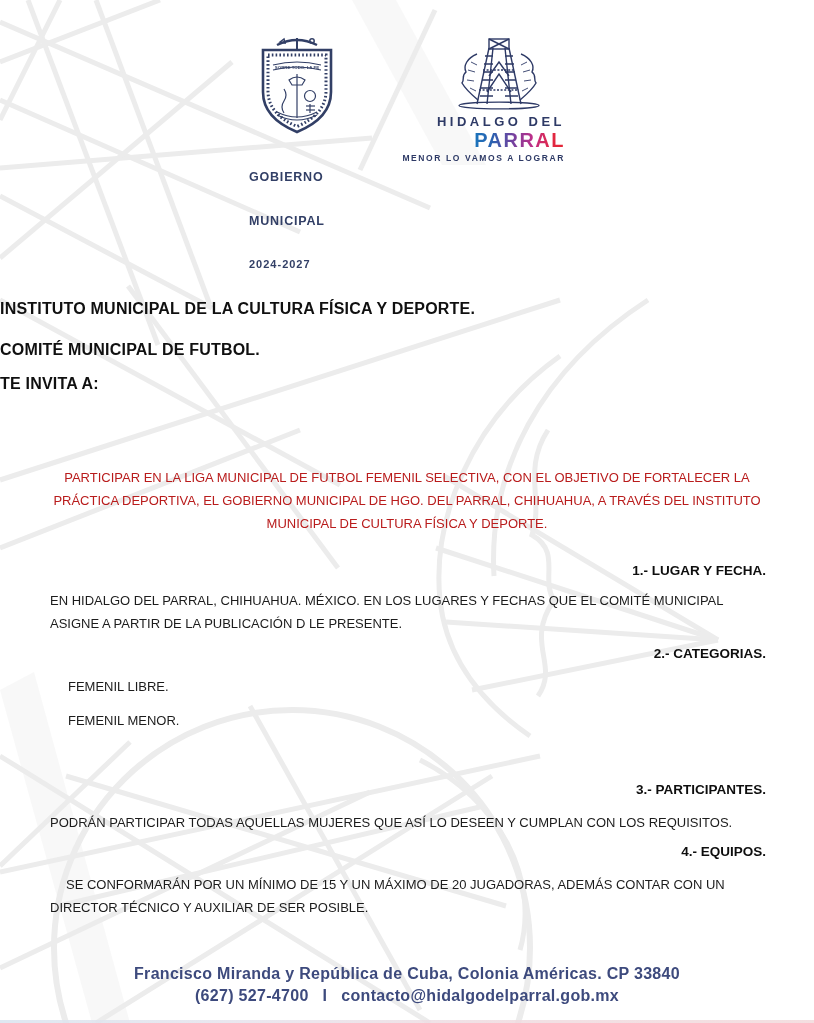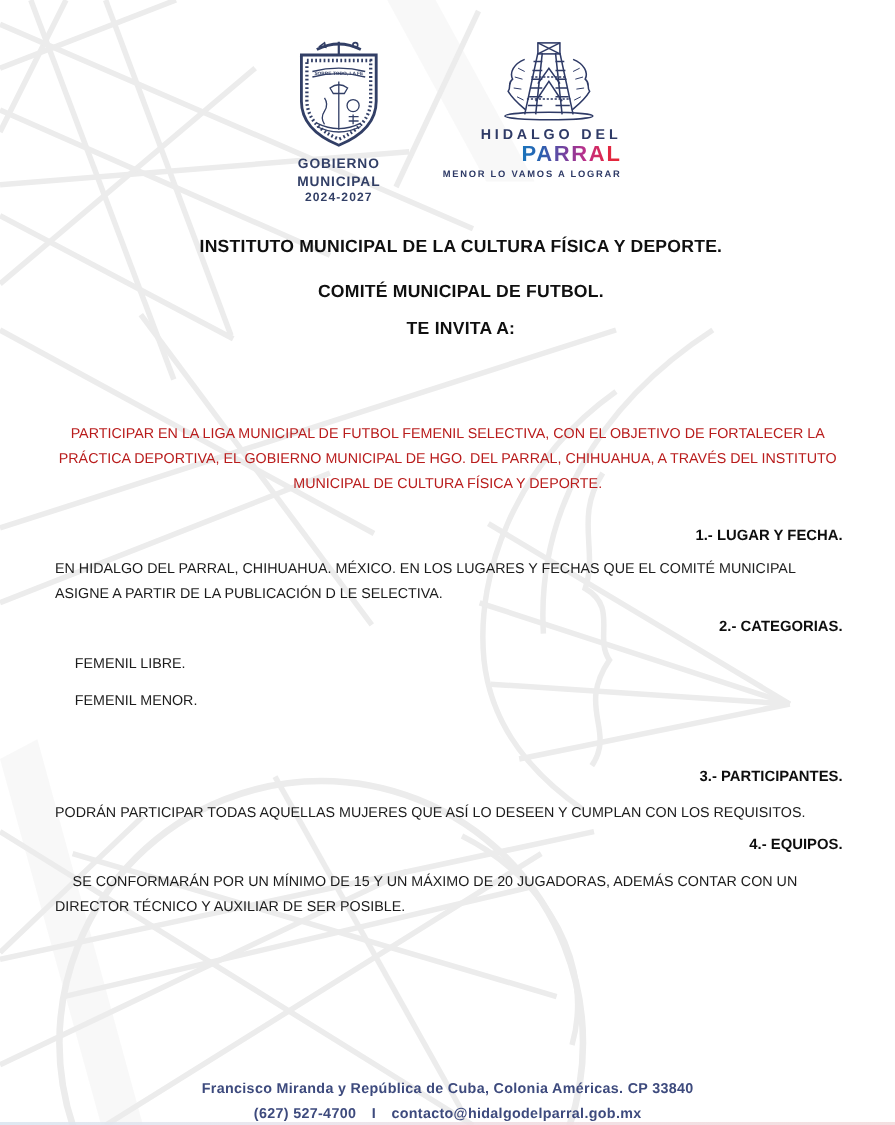--- a/index.html
+++ b/index.html
@@ -8,54 +8,54 @@
     background:#ffffff;
     font-family:"Liberation Sans", sans-serif;
     position:relative;overflow:hidden;
     color:#1a1a1a;
   }
   .watermark{position:absolute;inset:0;z-index:0;pointer-events:none;}
   .page{position:absolute;inset:0;z-index:1;}
 
   
   .logo-row{display:flex;justify-content:center;align-items:flex-start;gap:18px;padding-top:34px;}
-  .crest-block{width:118px;display:flex;flex-direction:column;align-items:center;}
+  .crest-block{width:118px;display:flex;flex-direction:column;align-items:flex-start;gap:28px;}
   .crest-name{font-weight:800;font-size:12.5px;letter-spacing:.8px;color:#323f66;text-align:center;line-height:1.12;margin-top:2px;}
   .crest-term{font-weight:800;font-size:11px;letter-spacing:1px;color:#323f66;text-align:center;margin-top:2px;}
   .parral-block{width:180px;display:flex;flex-direction:column;align-items:flex-end;}
   .parral-top{font-weight:800;font-size:13px;letter-spacing:3.5px;color:#2e3a66;margin-top:4px;white-space:nowrap;}
   .parral-word{
     font-weight:700;font-size:20px;letter-spacing:1.5px;line-height:1;margin-top:1px;
     background:linear-gradient(90deg,#1b75bc 0%,#2a61b0 20%,#7b3f9d 45%,#c02e88 65%,#e02744 85%,#e62634 100%);
     -webkit-background-clip:text;background-clip:text;color:transparent;white-space:nowrap;
   }
   .parral-slogan{font-weight:700;font-size:8.5px;letter-spacing:1.6px;color:#2e3a66;margin-top:3px;white-space:nowrap;}
 
   
-  .doc-title{text-align:center;font-weight:700;font-size:16px;color:#101010;line-height:21px;letter-spacing:.2px;padding-left:24px;}
+  .doc-title{font-weight:700;font-size:16px;color:#101010;line-height:21px;letter-spacing:.2px;}
   .t1{margin-top:28px;}
   .t2{margin-top:20px;}
   .t3{margin-top:13px;}
 
   
   .intro{
     width:724px;margin:72px auto 0 auto;text-align:center;
     font-size:13px;line-height:23px;color:#b91c1c;
   }
   .sections{margin:0 48px 0 50px;font-size:13px;line-height:23px;color:#1c1c1c;}
   .sec-h{font-weight:700;font-size:13.5px;color:#0e0e0e;line-height:21px;text-align:right;}
   .h1{margin-top:25px;} .body1{margin-top:8px;}
   .h2{margin-top:8px;}
   .cat-item{margin-top:11px;padding-left:18px;}
   .h3{margin-top:47px;} .body3{margin-top:11px;}
   .h4{margin-top:7px;}  .body4{margin-top:11px;text-indent:16px;}
 
   
-  .footer{position:absolute;left:0;right:0;bottom:0;text-align:center;
-    color:#3d4a7d;font-weight:700;font-size:13px;line-height:22px;letter-spacing:.3px;}
+  .footer{position:absolute;left:0;right:0;bottom:16px;text-align:center;
+    color:#3d4a7d;font-weight:700;font-size:16px;line-height:22px;letter-spacing:.3px;}
   .footer .sep{padding:0 14px;font-weight:700;}
   .bottom-bar{position:absolute;left:0;right:0;bottom:0;height:3px;
     background:linear-gradient(90deg,#d9e4ef 0%,#e6e3ec 30%,#efdbe0 60%,#f2d9db 100%);opacity:.85;}
 </style>
 </head>
 <body>
 
 <div class="watermark">
   <svg width="814" height="1023" viewBox="0 0 814 1023" xmlns="http://www.w3.org/2000/svg">
     <g fill="#f5f5f5" stroke="none" opacity="0.7">
@@ -162,21 +162,21 @@
   </div>
 
   <div class="doc-title t1">INSTITUTO MUNICIPAL DE LA CULTURA FÍSICA Y DEPORTE.</div>
   <div class="doc-title t2">COMITÉ MUNICIPAL DE FUTBOL.</div>
   <div class="doc-title t3">TE INVITA A:</div>
 
   <div class="intro">PARTICIPAR EN LA LIGA MUNICIPAL DE FUTBOL FEMENIL SELECTIVA, CON EL OBJETIVO DE FORTALECER LA PRÁCTICA DEPORTIVA, EL GOBIERNO MUNICIPAL DE HGO. DEL PARRAL, CHIHUAHUA, A TRAVÉS DEL INSTITUTO MUNICIPAL DE CULTURA FÍSICA Y DEPORTE.</div>
 
   <div class="sections">
     <div class="sec-h h1">1.- LUGAR Y FECHA.</div>
-    <div class="body1">EN HIDALGO DEL PARRAL, CHIHUAHUA. MÉXICO. EN LOS LUGARES Y FECHAS QUE EL COMITÉ MUNICIPAL ASIGNE A PARTIR DE LA PUBLICACIÓN D LE SELECTIVA.</div>
+    <div class="body1">EN HIDALGO DEL PARRAL, CHIHUAHUA. MÉXICO. EN LOS LUGARES Y FECHAS QUE EL COMITÉ MUNICIPAL ASIGNE A PARTIR DE LA PUBLICACIÓN D LE PRESENTE.</div>
 
     <div class="sec-h h2">2.- CATEGORIAS.</div>
     <div class="cat-item">FEMENIL LIBRE.</div>
     <div class="cat-item">FEMENIL MENOR.</div>
 
     <div class="sec-h h3">3.- PARTICIPANTES.</div>
     <div class="body3">PODRÁN PARTICIPAR TODAS AQUELLAS MUJERES QUE ASÍ LO DESEEN Y CUMPLAN CON LOS REQUISITOS.</div>
 
     <div class="sec-h h4">4.- EQUIPOS.</div>
     <div class="body4">SE CONFORMARÁN POR UN MÍNIMO DE 15 Y UN MÁXIMO DE 20 JUGADORAS, ADEMÁS CONTAR CON UN DIRECTOR TÉCNICO Y AUXILIAR DE SER POSIBLE.</div>

